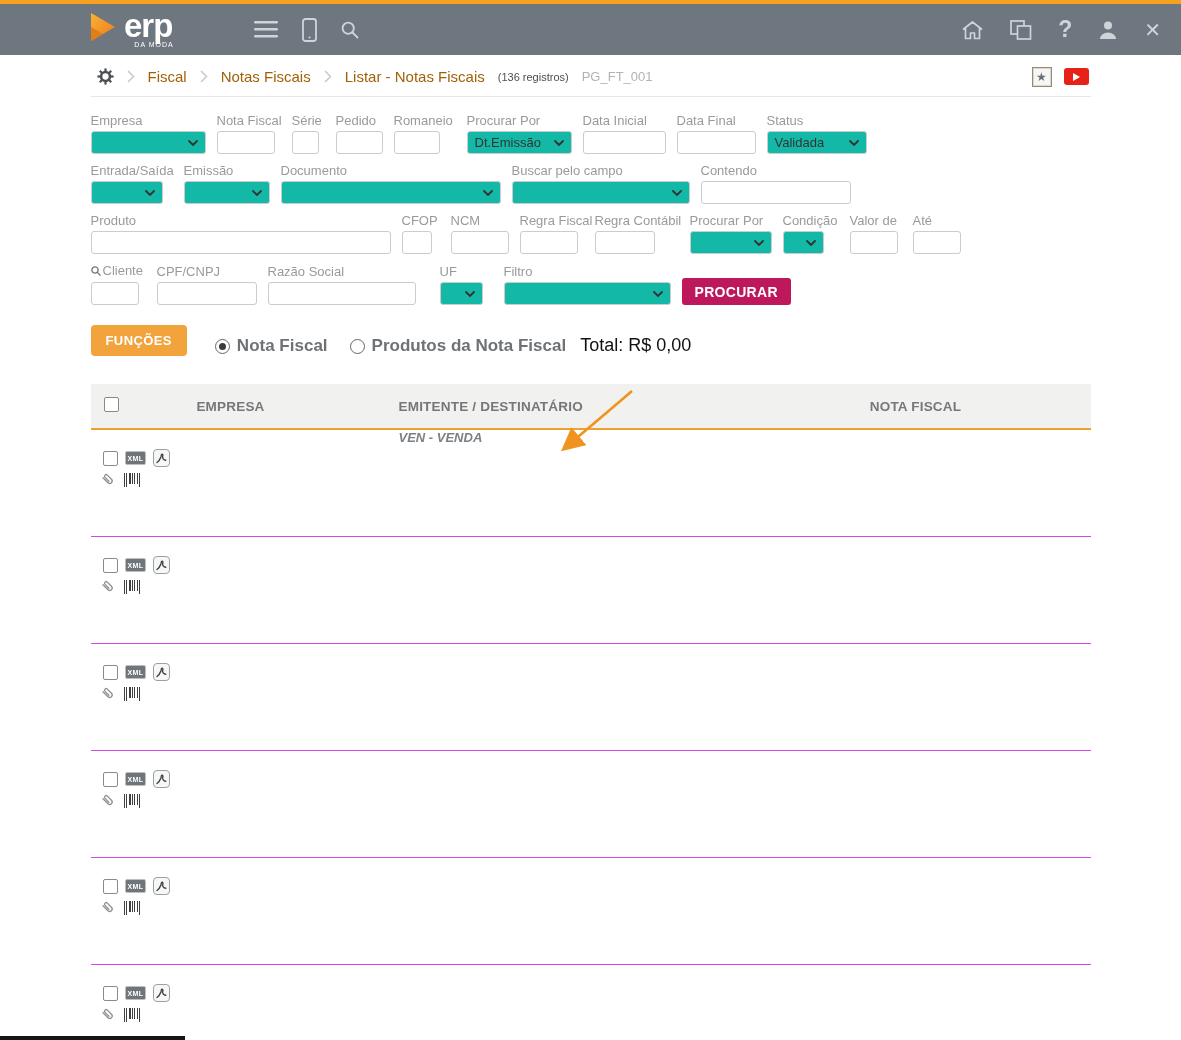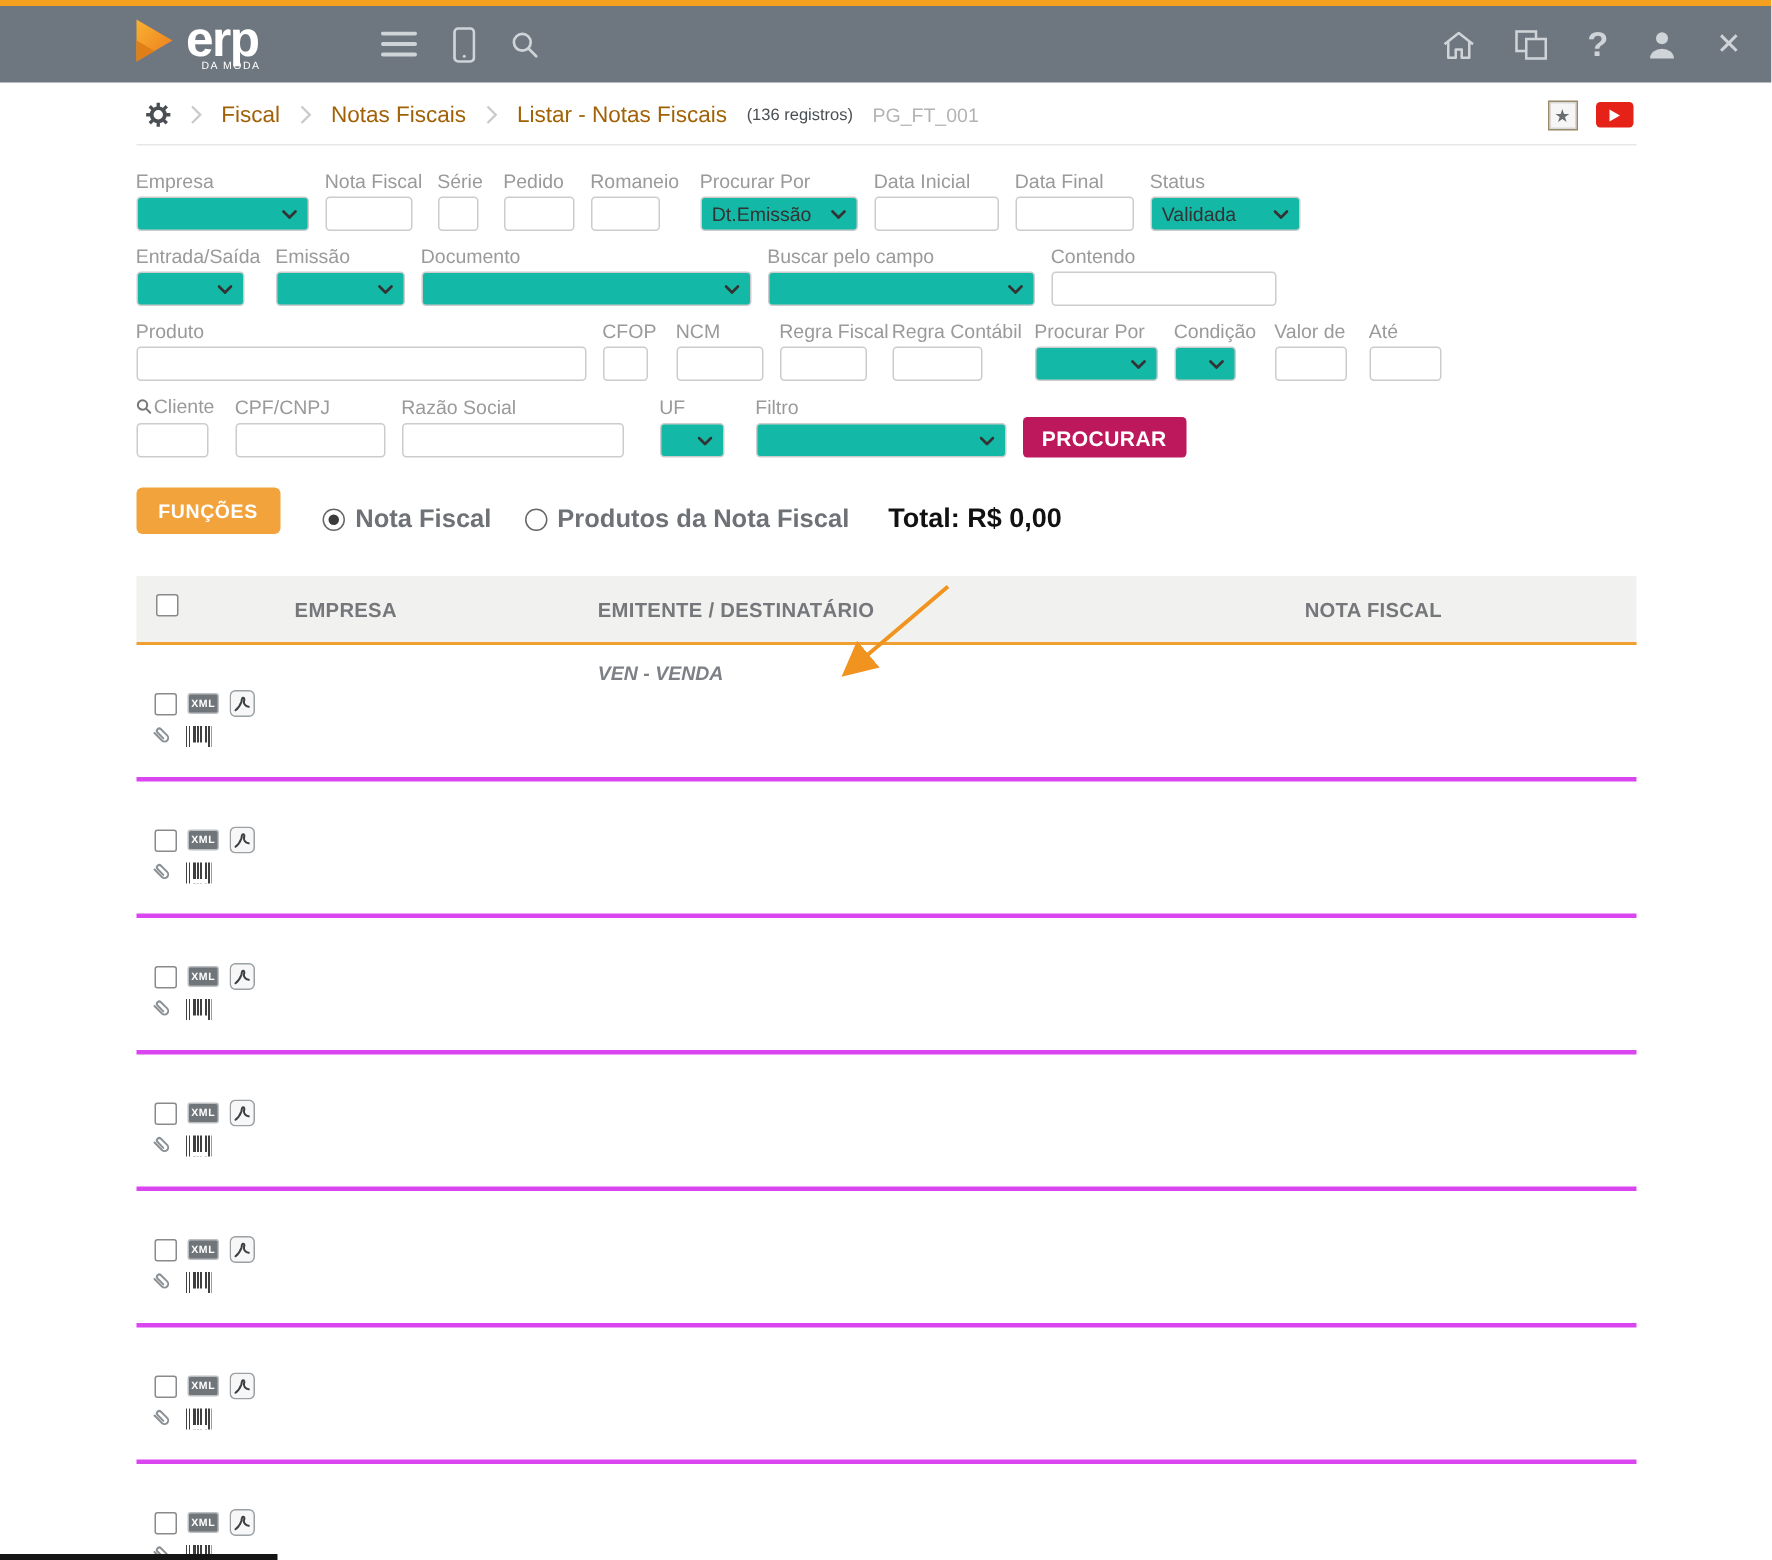--- a/index.html
+++ b/index.html
@@ -50,33 +50,33 @@
   
   .actions { width:1000px; margin:20px auto 0; display:flex; align-items:flex-end; }
   .btn-funcoes { height:31px; padding:0 15px; background:#F2A33C; border:none; border-radius:4px;
     color:#fff; font-size:13px; font-weight:700; letter-spacing:.4px; cursor:pointer; }
   .radio-group { display:flex; align-items:center; margin-left:28px; gap:22px; }
   .radio { display:flex; align-items:center; gap:7px; cursor:pointer; }
   .rdot { width:15px; height:15px; border:1px solid #666; border-radius:50%; position:relative; background:#fff; }
   .radio.on .rdot::after { content:""; position:absolute; left:3px; top:3px; width:7px; height:7px;
     border-radius:50%; background:#3b3b3b; }
   .rlabel { font-size:17px; font-weight:700; color:#6E7277; }
-  .total { margin-left:26px; font-size:18px; font-weight:700; color:#111; }
+  .total { margin-left:14px; font-size:18px; font-weight:400; color:#111; }
 
   
   .table { width:1000px; margin:28px auto 0; }
   .thead { height:46px; background:#F1F1F0; border-bottom:2px solid #F0A030;
     display:flex; align-items:center; }
   .th { font-size:13.5px; font-weight:700; color:#76777B; letter-spacing:.2px; }
   .col-check { width:45px; padding-left:13px; }
   .col-empresa { width:190px; text-align:center; }
   .col-emitente { width:415px; padding-left:73px; }
   .col-nota { width:350px; text-align:center; }
   .cb { display:inline-block; width:15px; height:15px; border:1px solid #8A8A8A; border-radius:2px; background:#fff; cursor:pointer; }
-  .trow { height:91px; border-bottom:3px solid #d946ef; padding-top:11px; }
+  .trow { height:107px; border-bottom:1px solid #d946ef; }
   .row-note { margin-left:308px; height:19px; font-size:13px; font-style:italic; font-weight:700; color:#7D8085; }
   .iline1 { margin-left:12px; display:flex; align-items:center; gap:7px; }
   .iline2 { margin-left:10px; margin-top:5px; display:flex; align-items:center; gap:8px; }
   .xml-badge { background:#70757A; border:1px solid #BBBfC2; border-radius:2px; color:#fff;
     font-size:7px; font-weight:700; padding:2.5px 2px; line-height:1; letter-spacing:.4px; cursor:pointer; }
   .barcode { display:inline-block; width:17px; height:14px; position:relative; cursor:pointer;
     background:repeating-linear-gradient(to right,#3F3F3F 0 1px,#fff 1px 2px,#3F3F3F 2px 3px,#fff 3px 5px,#3F3F3F 5px 6.5px,#fff 6.5px 7.5px); }
   .barcode::after { content:""; position:absolute; left:3px; right:3px; bottom:0; height:3px; background:#fff; }
 
   .arrow-overlay { position:absolute; left:540px; top:383px; pointer-events:none; }

